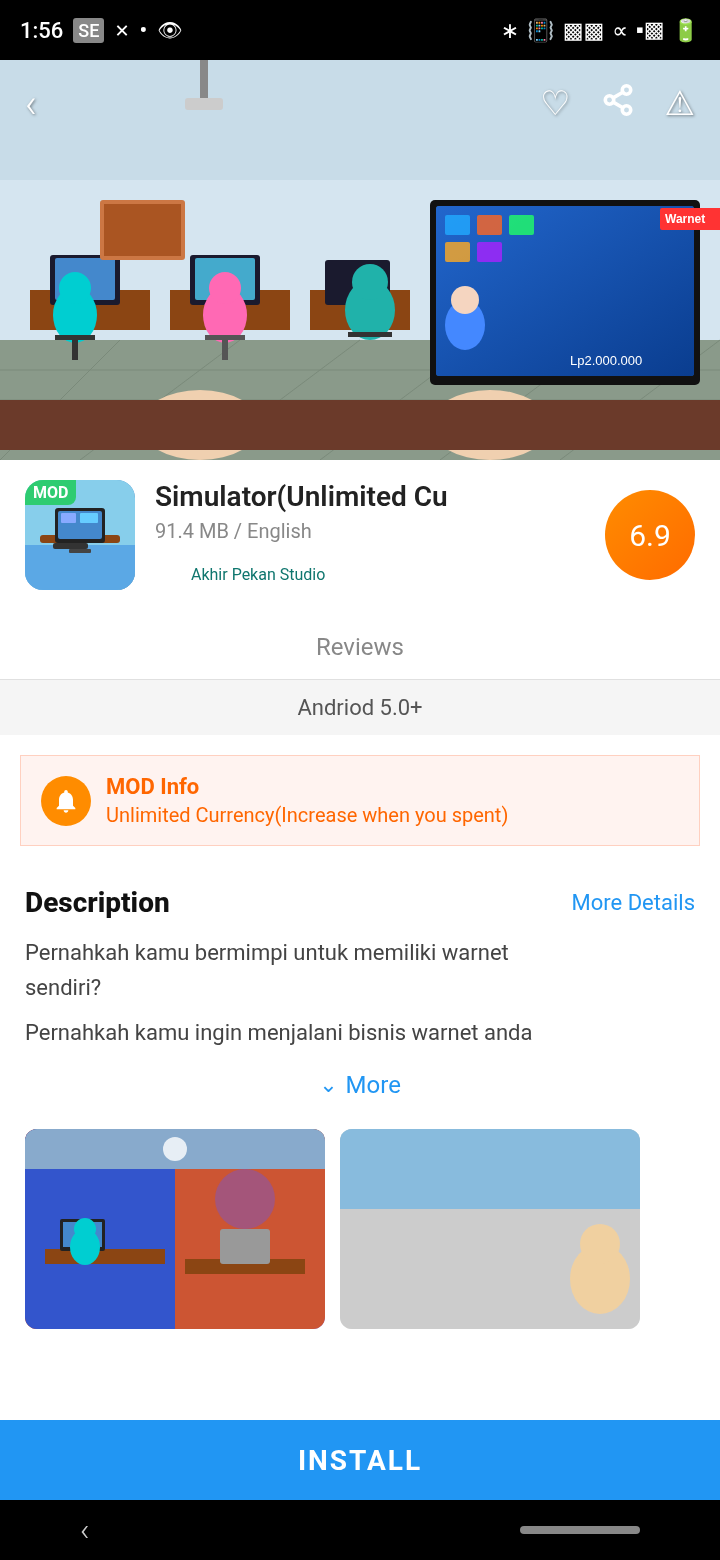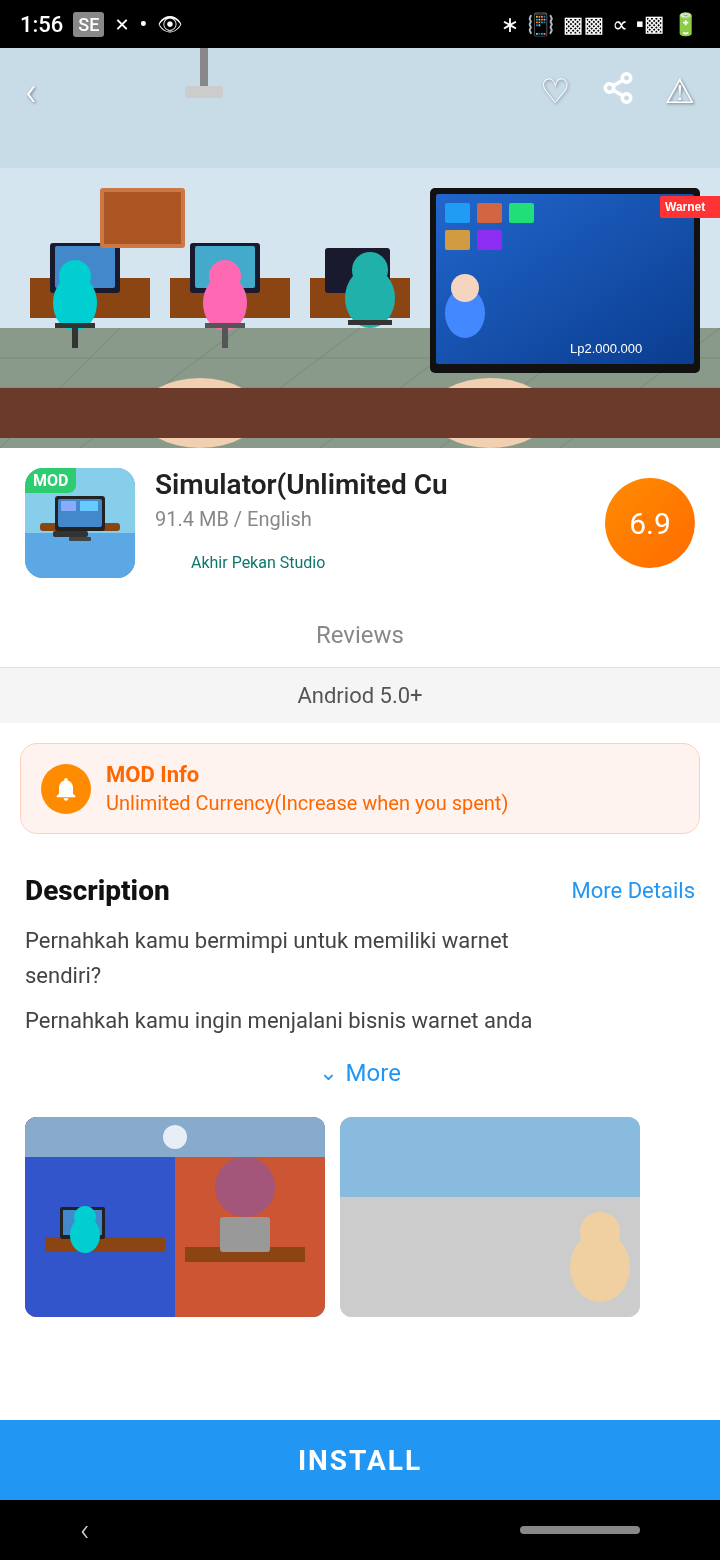--- a/index.html
+++ b/index.html
@@ -9,21 +9,21 @@
       min-height: 1560px;
       font-family: 'Roboto', Arial, sans-serif;
       background: #fff;
       overflow-x: hidden;
     }
 
     
     .status-bar {
       background: #000;
       color: #fff;
-      height: 48px;
+      height: 60px;
       display: flex;
       align-items: center;
       justify-content: space-between;
       padding: 0 20px;
       font-size: 22px;
       font-weight: 500;
     }
     .status-left { display: flex; align-items: center; gap: 10px; }
     .status-right { display: flex; align-items: center; gap: 8px; }
 
@@ -160,21 +160,21 @@
       padding: 15px;
       font-size: 22px;
       color: #555;
     }
 
     
     .mod-info-box {
       margin: 20px 20px;
       background: #FFF3F0;
       border: 1px solid #FFD0C0;
-      border-radius: 17px;
+      border-radius: 0;
       padding: 18px 20px;
       display: flex;
       align-items: center;
       gap: 15px;
     }
     .mod-bell-icon {
       width: 50px;
       height: 50px;
       background: #FF8C00;
       border-radius: 50%;

